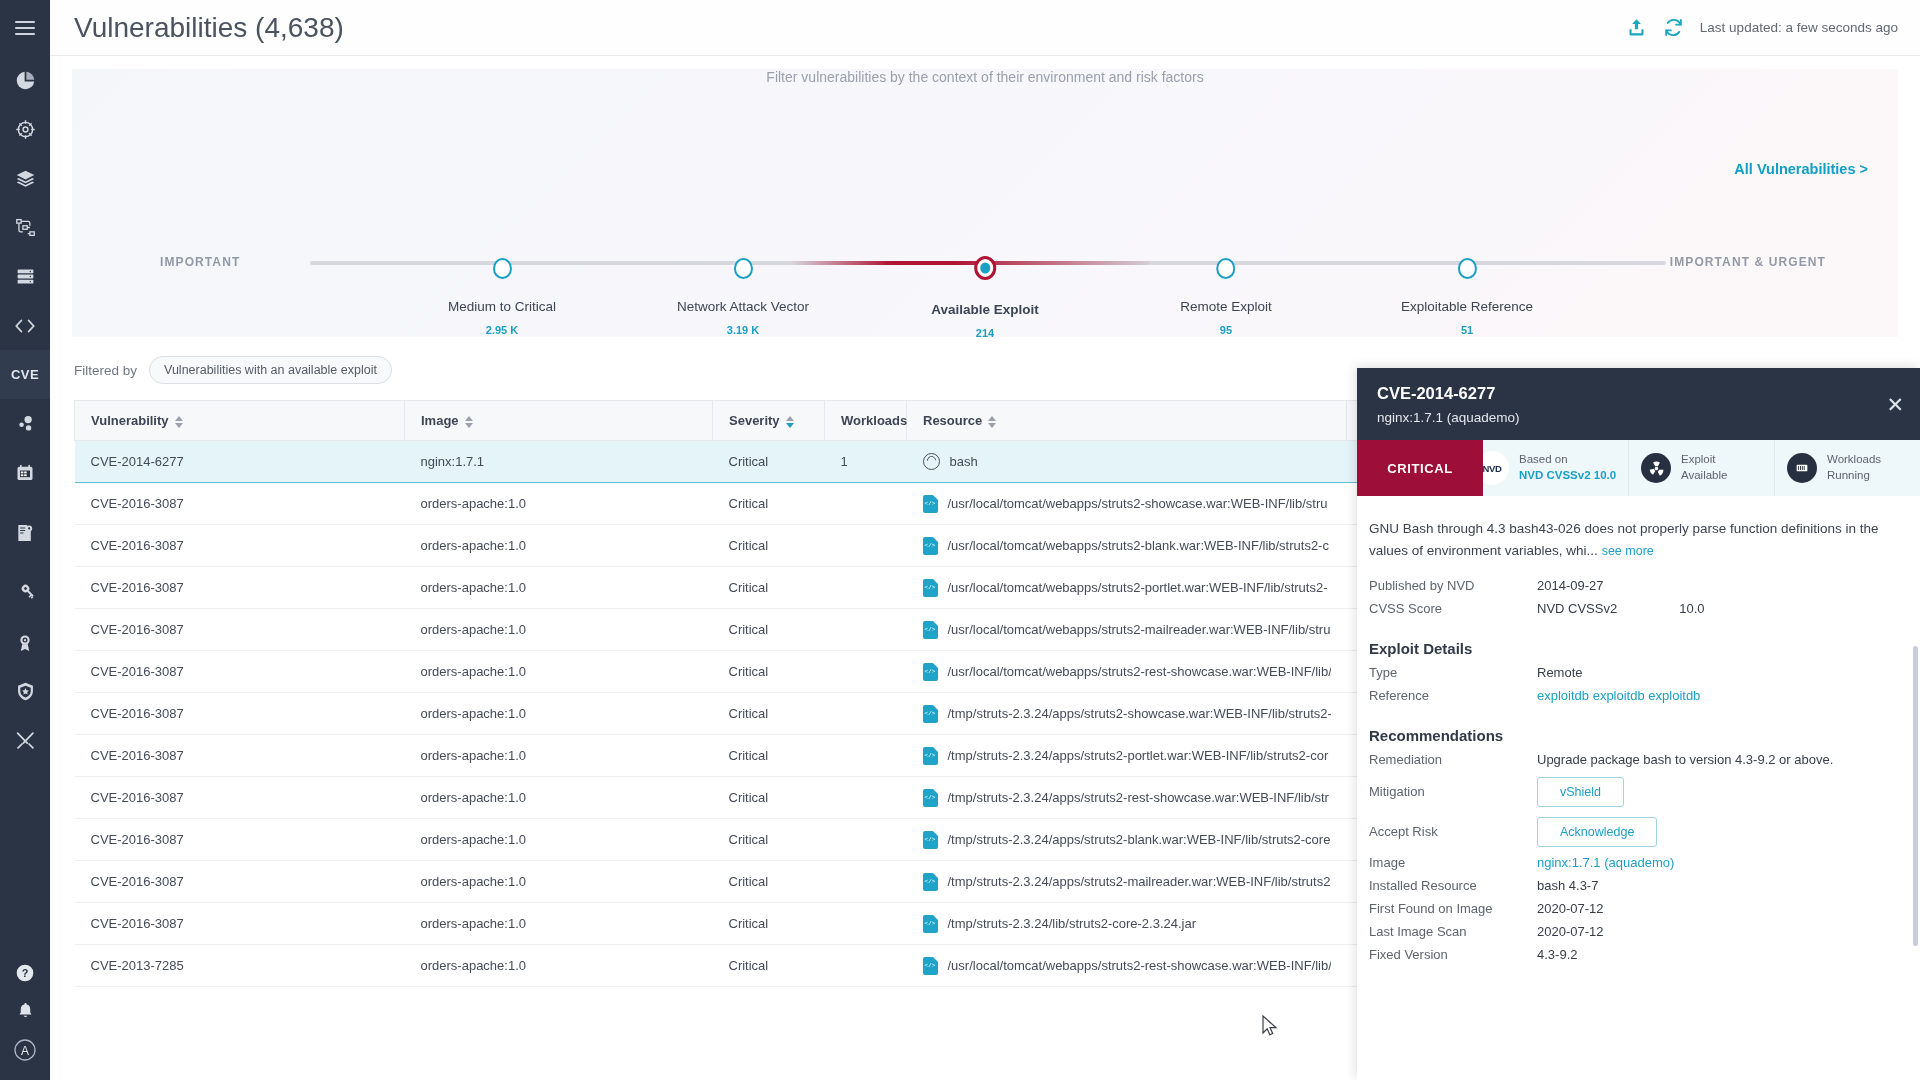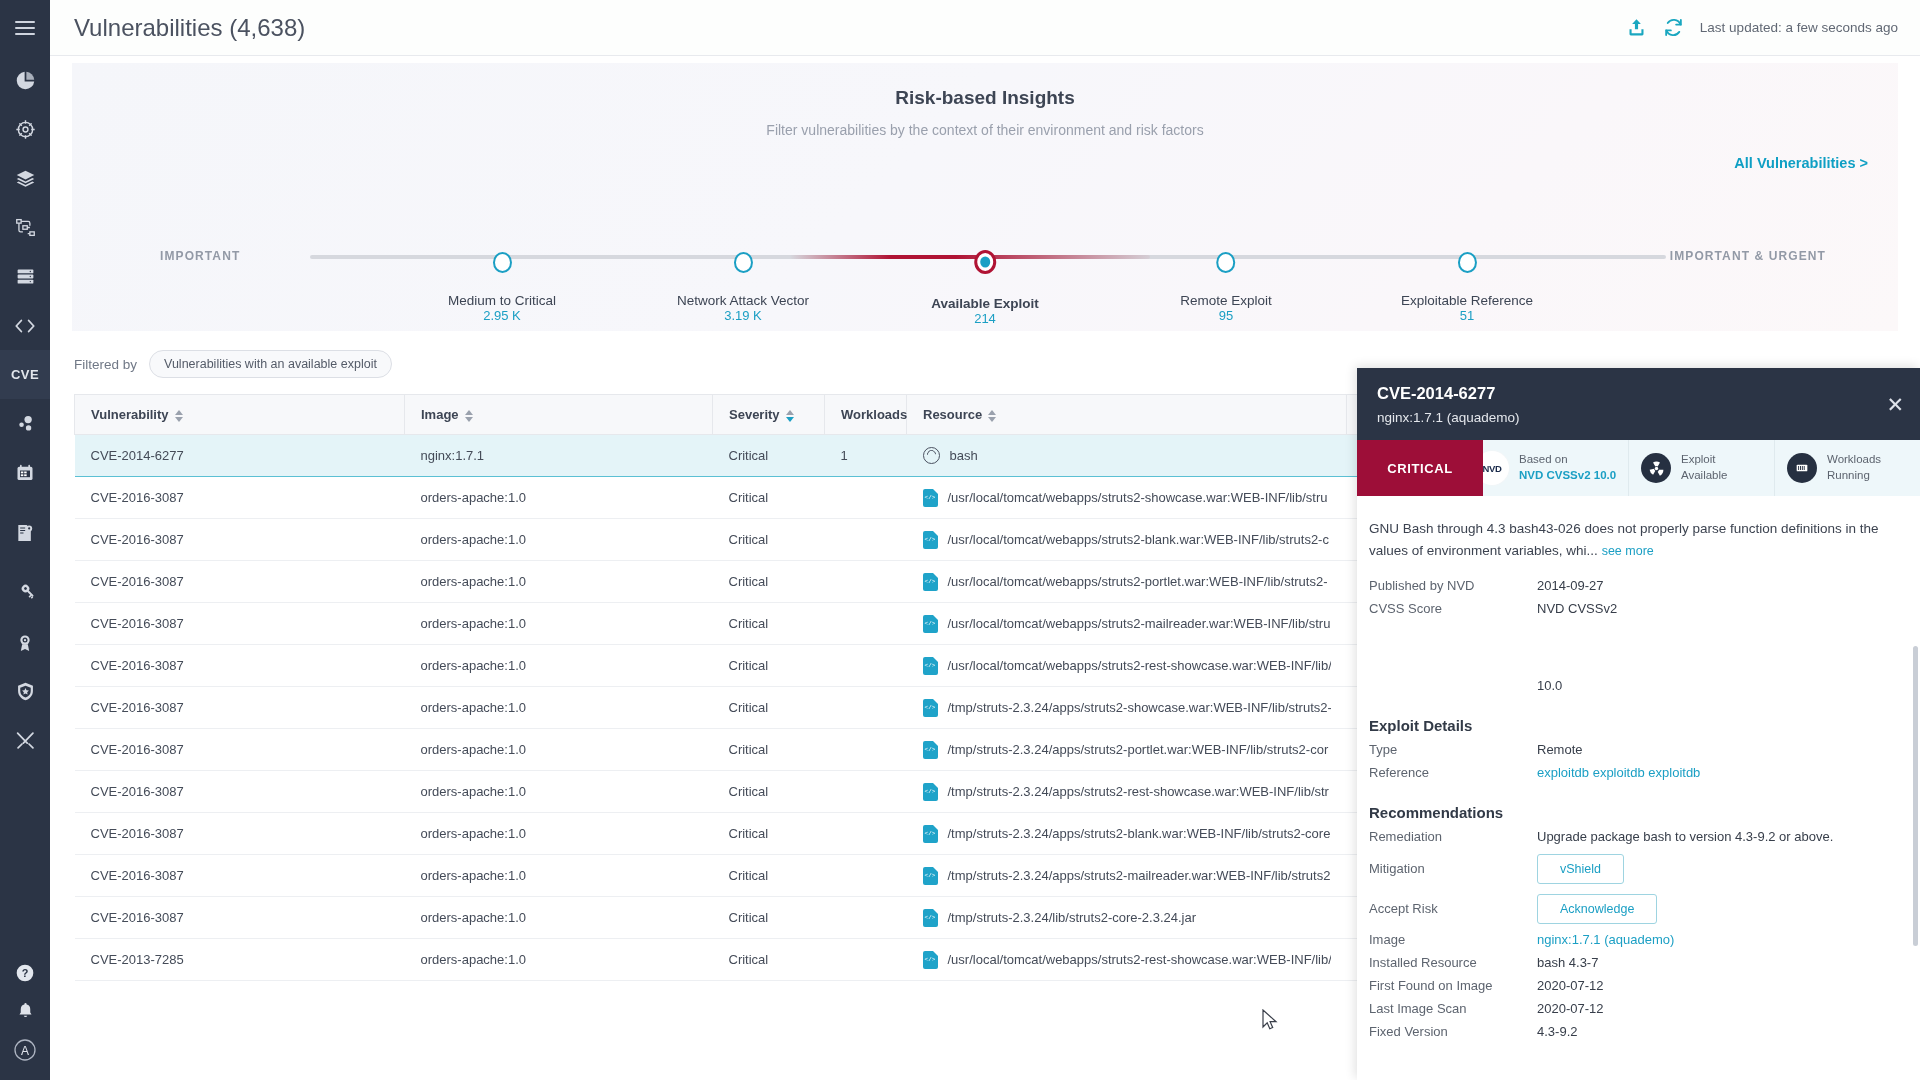--- a/index.html
+++ b/index.html
@@ -47,21 +47,21 @@
 
   
   .main { flex: 1; height: 1080px; position: relative; background: #fff; overflow: hidden; }
 
   .topbar {
     height: 56px; background: #fdfefd;
     display: flex; align-items: center;
     border-bottom: 1px solid #e8eaee;
     padding: 0 22px 0 24px;
   }
-  .page-title { font-size: 24px; color: #4b5260; font-weight: 400; }
+  .page-title { font-size: 28px; color: #4b5260; font-weight: 400; }
   .topbar-right { margin-left: auto; display: flex; align-items: center; gap: 16px; }
   .topbar-right .ic { color: #1aa7c0; cursor: pointer; display:flex; }
   .last-updated { font-size: 13.5px; color: #616874; }
 
   
   .insights {
     margin: 7px 22px 0 22px;
     height: 268px;
     background: linear-gradient(135deg,#f5f6fa 0%, #f7f7fb 45%, #faf7fa 75%, #fcf8f9 100%);
     position: relative;
@@ -116,21 +116,21 @@
     transform: translate(-50%,-50%);
     width: 10px; height: 11px; border-radius: 50%;
     background: #1b9fc4;
   }
   .node .nlabel {
     margin-top: 11px; font-size: 13.5px; color: #3d4554; white-space: nowrap;
     text-align: center; transform: translateX(-0%);
   }
   .node.selected .nlabel { font-weight: bold; }
   .node .nval {
-    margin-top: 0; font-size: 13px; color: #1b9fc4; text-align: center;
+    margin-top: 10px; font-size: 11px; color: #1b9fc4; text-align: center; font-weight: bold;
   }
 
   
   .filterrow {
     display: flex; align-items: center; gap: 12px;
     margin: 19px 0 0 24px; height: 28px;
   }
   .filterrow .fl { font-size: 13.5px; color: #707886; }
   .chip {
     border: 1px solid #dcdfe5; border-radius: 14px;
@@ -237,21 +237,21 @@
   }
 
   .detail-body { flex: 1; overflow: hidden; padding: 22px 24px 0 12px; position: relative; }
   .desc { font-size: 13.5px; color: #3c4350; line-height: 1.62; }
   .seemore { color: #1b9fc4; font-size: 12.5px; cursor: pointer; }
 
   .kv { display: flex; font-size: 13px; margin-top: 8px; }
   .kv .k { width: 168px; color: #5d646f; }
   .kv .v { color: #373e4a; }
   .kv .v.link { color: #1b9fc4; cursor: pointer; }
-  .kv .v.two { display: flex; gap: 62px; flex-direction: column; }
+  .kv .v.two { display: flex; gap: 62px; }
   .kv-first { margin-top: 16px; }
 
   .sec-title { font-size: 15px; font-weight: bold; color: #323a47; margin-top: 24px; margin-bottom: 8px; }
   .btn-out {
     display: inline-block; border: 1px solid #9ed4e1; border-radius: 3px;
     background: #fff; color: #1b9fc4; font-size: 12.5px;
     padding: 7px 22px; cursor: pointer;
   }
   .kv.btnrow { align-items: center; margin-top: 10px; }
 
@@ -449,21 +449,20 @@
               <path d="M4 15.5A8.3 8.3 0 0 0 18.6 17"></path>
               <path d="M20.4 3.3v5.4H15"></path>
               <path d="M3.6 20.7v-5.4H9"></path>
             </svg>
         </span>
         <span class="last-updated">Last updated: a few seconds ago</span>
       </div>
     </div>
 
     <div class="insights">
-      <div class="insights-title">Risk-based Insights</div>
       <div class="insights-sub">Filter vulnerabilities by the context of their environment and risk factors</div>
       <div class="all-vuln-link">All Vulnerabilities &gt;</div>
 
       <div class="slider-wrap">
         <div class="slider-label left">IMPORTANT</div>
         <div class="slider-label right">IMPORTANT &amp; URGENT</div>
         <div class="track">
           <div class="track-red"></div>
 
           <div class="node" style="left:192px">

